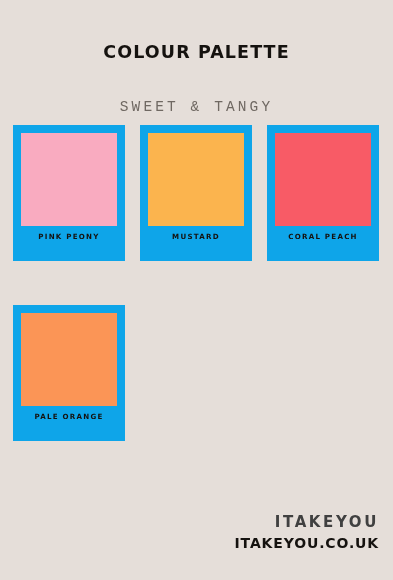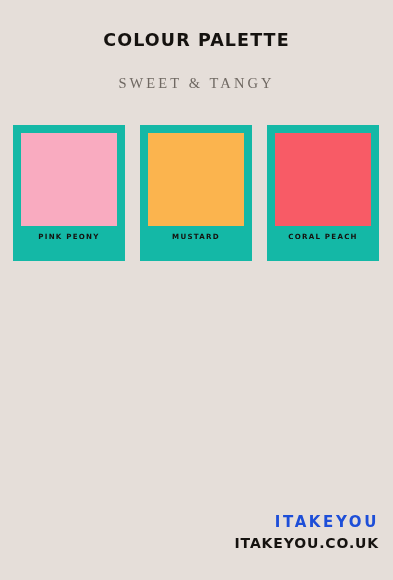--- a/index.html
+++ b/index.html
@@ -21,52 +21,52 @@
     box-sizing: border-box;
     background: #e5ded9;
   }
 
   
   .header {
     padding-top: 30px;
     text-align: center;
   }
   .poster-title {
-    margin: 0;
+    margin: 12px;
     font-size: 17.5px;
     font-weight: 800;
     letter-spacing: 1.1px;
     color: #15120f;
     font-family: "DejaVu Sans", sans-serif;
   }
   .poster-subtitle {
     margin: 0;
     padding-top: 25px;
     font-size: 14.5px;
     font-weight: 300;
     letter-spacing: 3.1px;
     color: #6f6862;
-    font-family: Liberation Serif, serif;
+    font-family: Liberation Mono, monospace;
   }
 
   
   .grid {
     position: absolute;
     left: 13px;
     top: 125px;
     width: 367px;
     display: grid;
     grid-template-columns: repeat(3, 112px);
     grid-column-gap: 15px;
     grid-row-gap: 44px;
   }
   .card {
     width: 112px;
     height: 136px;
-    background: #14b8a6;
+    background: #0ea5e9;
     box-sizing: border-box;
     padding: 8px 8px 12px 8px;
     display: flex;
     flex-direction: column;
     align-items: center;
   }
   .chip {
     width: 96px;
     height: 93px;
     flex: none;
@@ -90,21 +90,21 @@
     position: absolute;
     right: 14px;
     bottom: 29px;
     text-align: right;
   }
   .brand {
     font-family: "DejaVu Sans", sans-serif;
     font-size: 15px;
     font-weight: 700;
     letter-spacing: 2.6px;
-    color: #1d4ed8;
+    color: #404040;
     line-height: 1.1;
   }
   .brand-url {
     font-family: "DejaVu Sans", sans-serif;
     font-size: 14px;
     font-weight: 700;
     letter-spacing: 0.85px;
     color: #15120f;
     padding-top: 5px;
     line-height: 1.1;
@@ -131,20 +131,24 @@
       <div class="chip" style="background: rgb(251, 180, 78);"></div>
       <div class="card-label">MUSTARD</div>
     </div>
 
 
     <div class="card">
       <div class="chip" style="background: rgb(248, 91, 102);"></div>
       <div class="card-label">CORAL PEACH</div>
     </div>
 
+    <div class="card">
+      <div class="chip" style="background: rgb(251, 149, 86);"></div>
+      <div class="card-label">PALE ORANGE</div>
+    </div>
 
 
   </div>
 
   <div class="footer">
     <div class="brand">ITAKEYOU</div>
     <div class="brand-url">ITAKEYOU.CO.UK</div>
   </div>
 
 </div>

